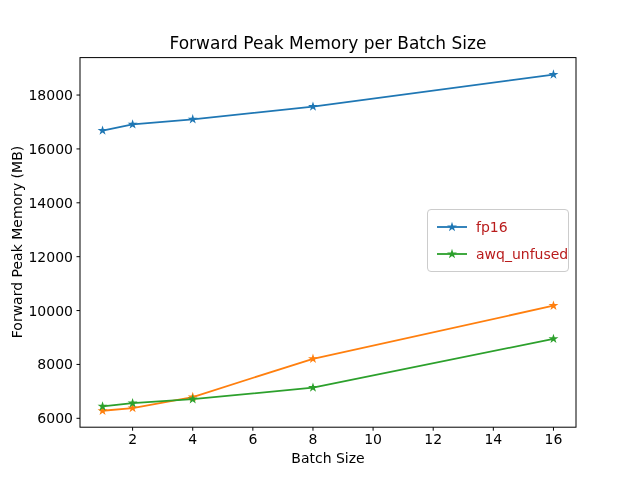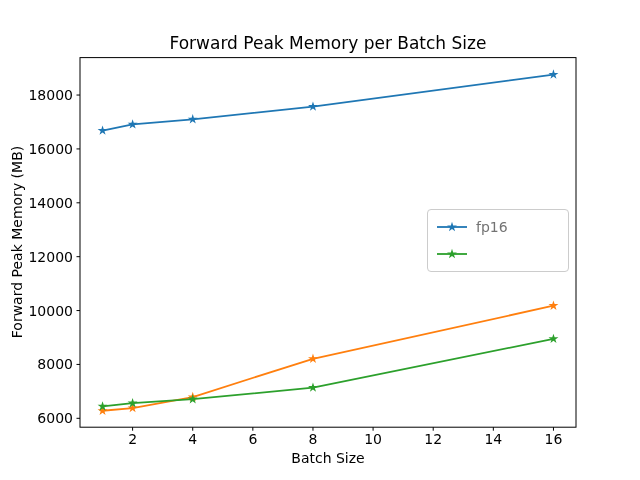--- a/index.html
+++ b/index.html
@@ -38,21 +38,21 @@
     height: 63px;
   }
   .legend-row {
     display: flex;
     align-items: center;
     gap: 8px;
     height: 19px;
   }
   .legend-label {
     font-size: 14px;
-    color: #737373;
+    color: #b91c1c;
     white-space: nowrap;
     line-height: 1;
   }
   .legend-swatch { flex: 0 0 auto; display: block; }
 </style>
 </head>
 <body>
 
 <div class="figure">
   <svg id="chart-svg" width="640" height="480" viewBox="0 0 640 480">
@@ -127,15 +127,16 @@
           <line x1="1" y1="7" x2="31" y2="7" stroke="#1f77b4" stroke-width="1.8"></line>
           <polygon points="16.00,1.80 14.83,5.39 11.05,5.39 14.11,7.61 12.94,11.21 16.00,8.99 19.06,11.21 17.89,7.61 20.95,5.39 17.17,5.39" fill="#1f77b4"></polygon>
         </svg>
         <span class="legend-label">fp16</span>
       </div>
       <div class="legend-row">
         <svg width="32" height="14" class="legend-swatch">
           <line x1="1" y1="7" x2="31" y2="7" stroke="#2ca02c" stroke-width="1.8"></line>
           <polygon points="16.00,1.80 14.83,5.39 11.05,5.39 14.11,7.61 12.94,11.21 16.00,8.99 19.06,11.21 17.89,7.61 20.95,5.39 17.17,5.39" fill="#2ca02c"></polygon>
         </svg>
+        <span class="legend-label">awq_unfused</span>
       </div>
     </div>
 </div>
 
 </body></html>

